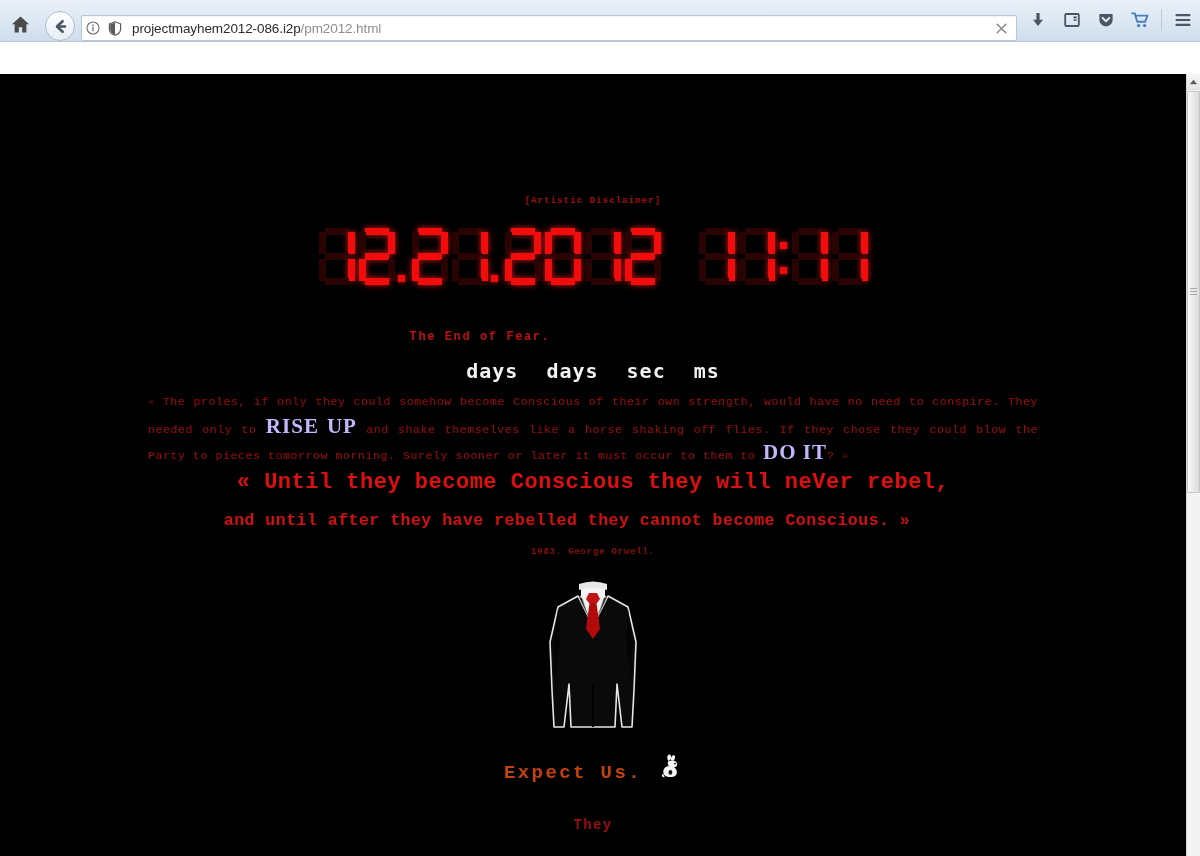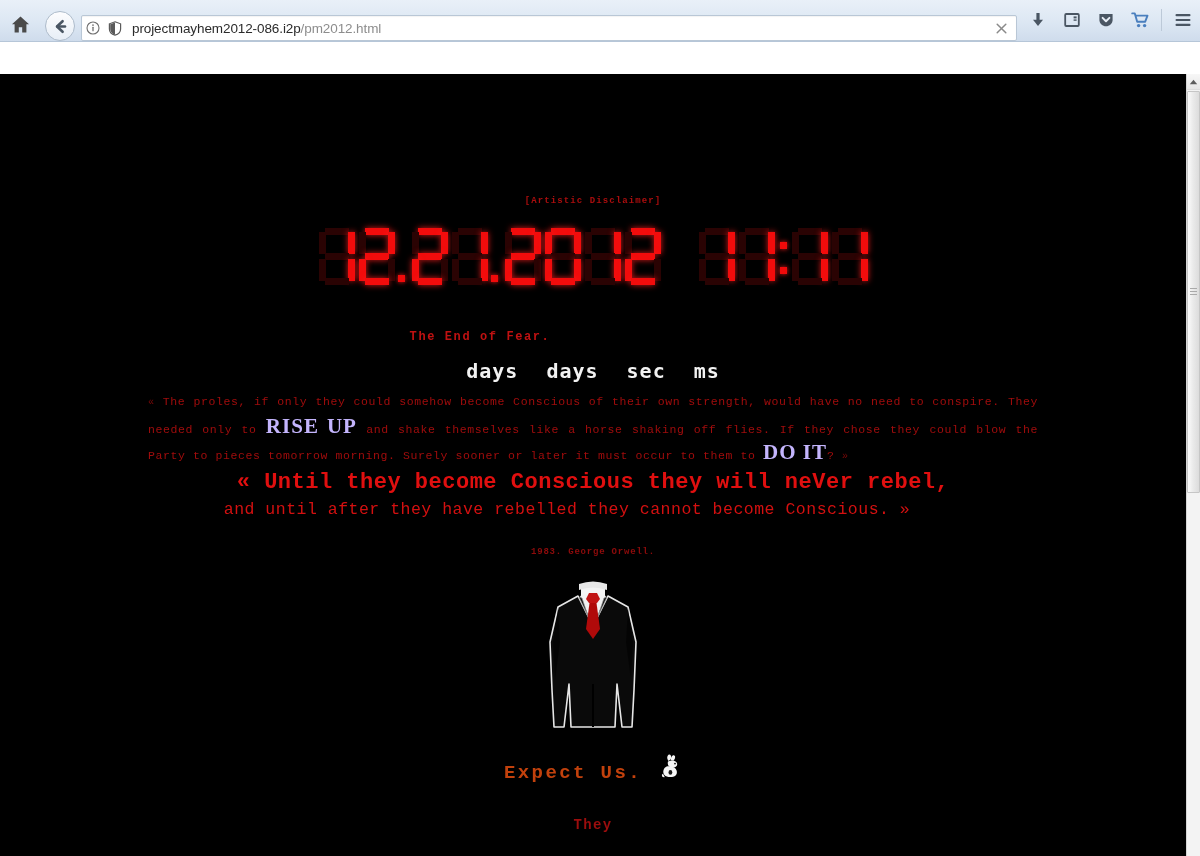--- a/index.html
+++ b/index.html
@@ -196,23 +196,23 @@
   }
   .para .guil { color: #7a0808; font-size: 10px; }
 
   .quote1 {
     position: absolute; left: 0; top: 396px; width: 1186px;
     font-family: "Liberation Mono","DejaVu Sans Mono",monospace;
     font-size: 22px; font-weight: bold; color: #e00f0f;
     letter-spacing: .5px;
   }
   .quote2 {
-    position: absolute; left: 0; top: 426px; width: 1134px;
-    font-family: "Liberation Mono","DejaVu Sans Mono",monospace;
-    font-size: 16.5px; font-weight: normal; color: #d41010;
+    position: absolute; left: 0; top: 437px; width: 1134px;
+    font-family: "Liberation Mono","DejaVu Sans Mono",monospace;
+    font-size: 16.5px; font-weight: bold; color: #d41010;
     letter-spacing: .5px;
   }
   .attrib {
     position: absolute; left: 0; top: 473px; width: 1186px;
     font-family: "Liberation Mono","DejaVu Sans Mono",monospace;
     font-size: 9px; font-weight: bold; color: #8e0b0b; letter-spacing: .8px;
   }
 
   
   .figure {

